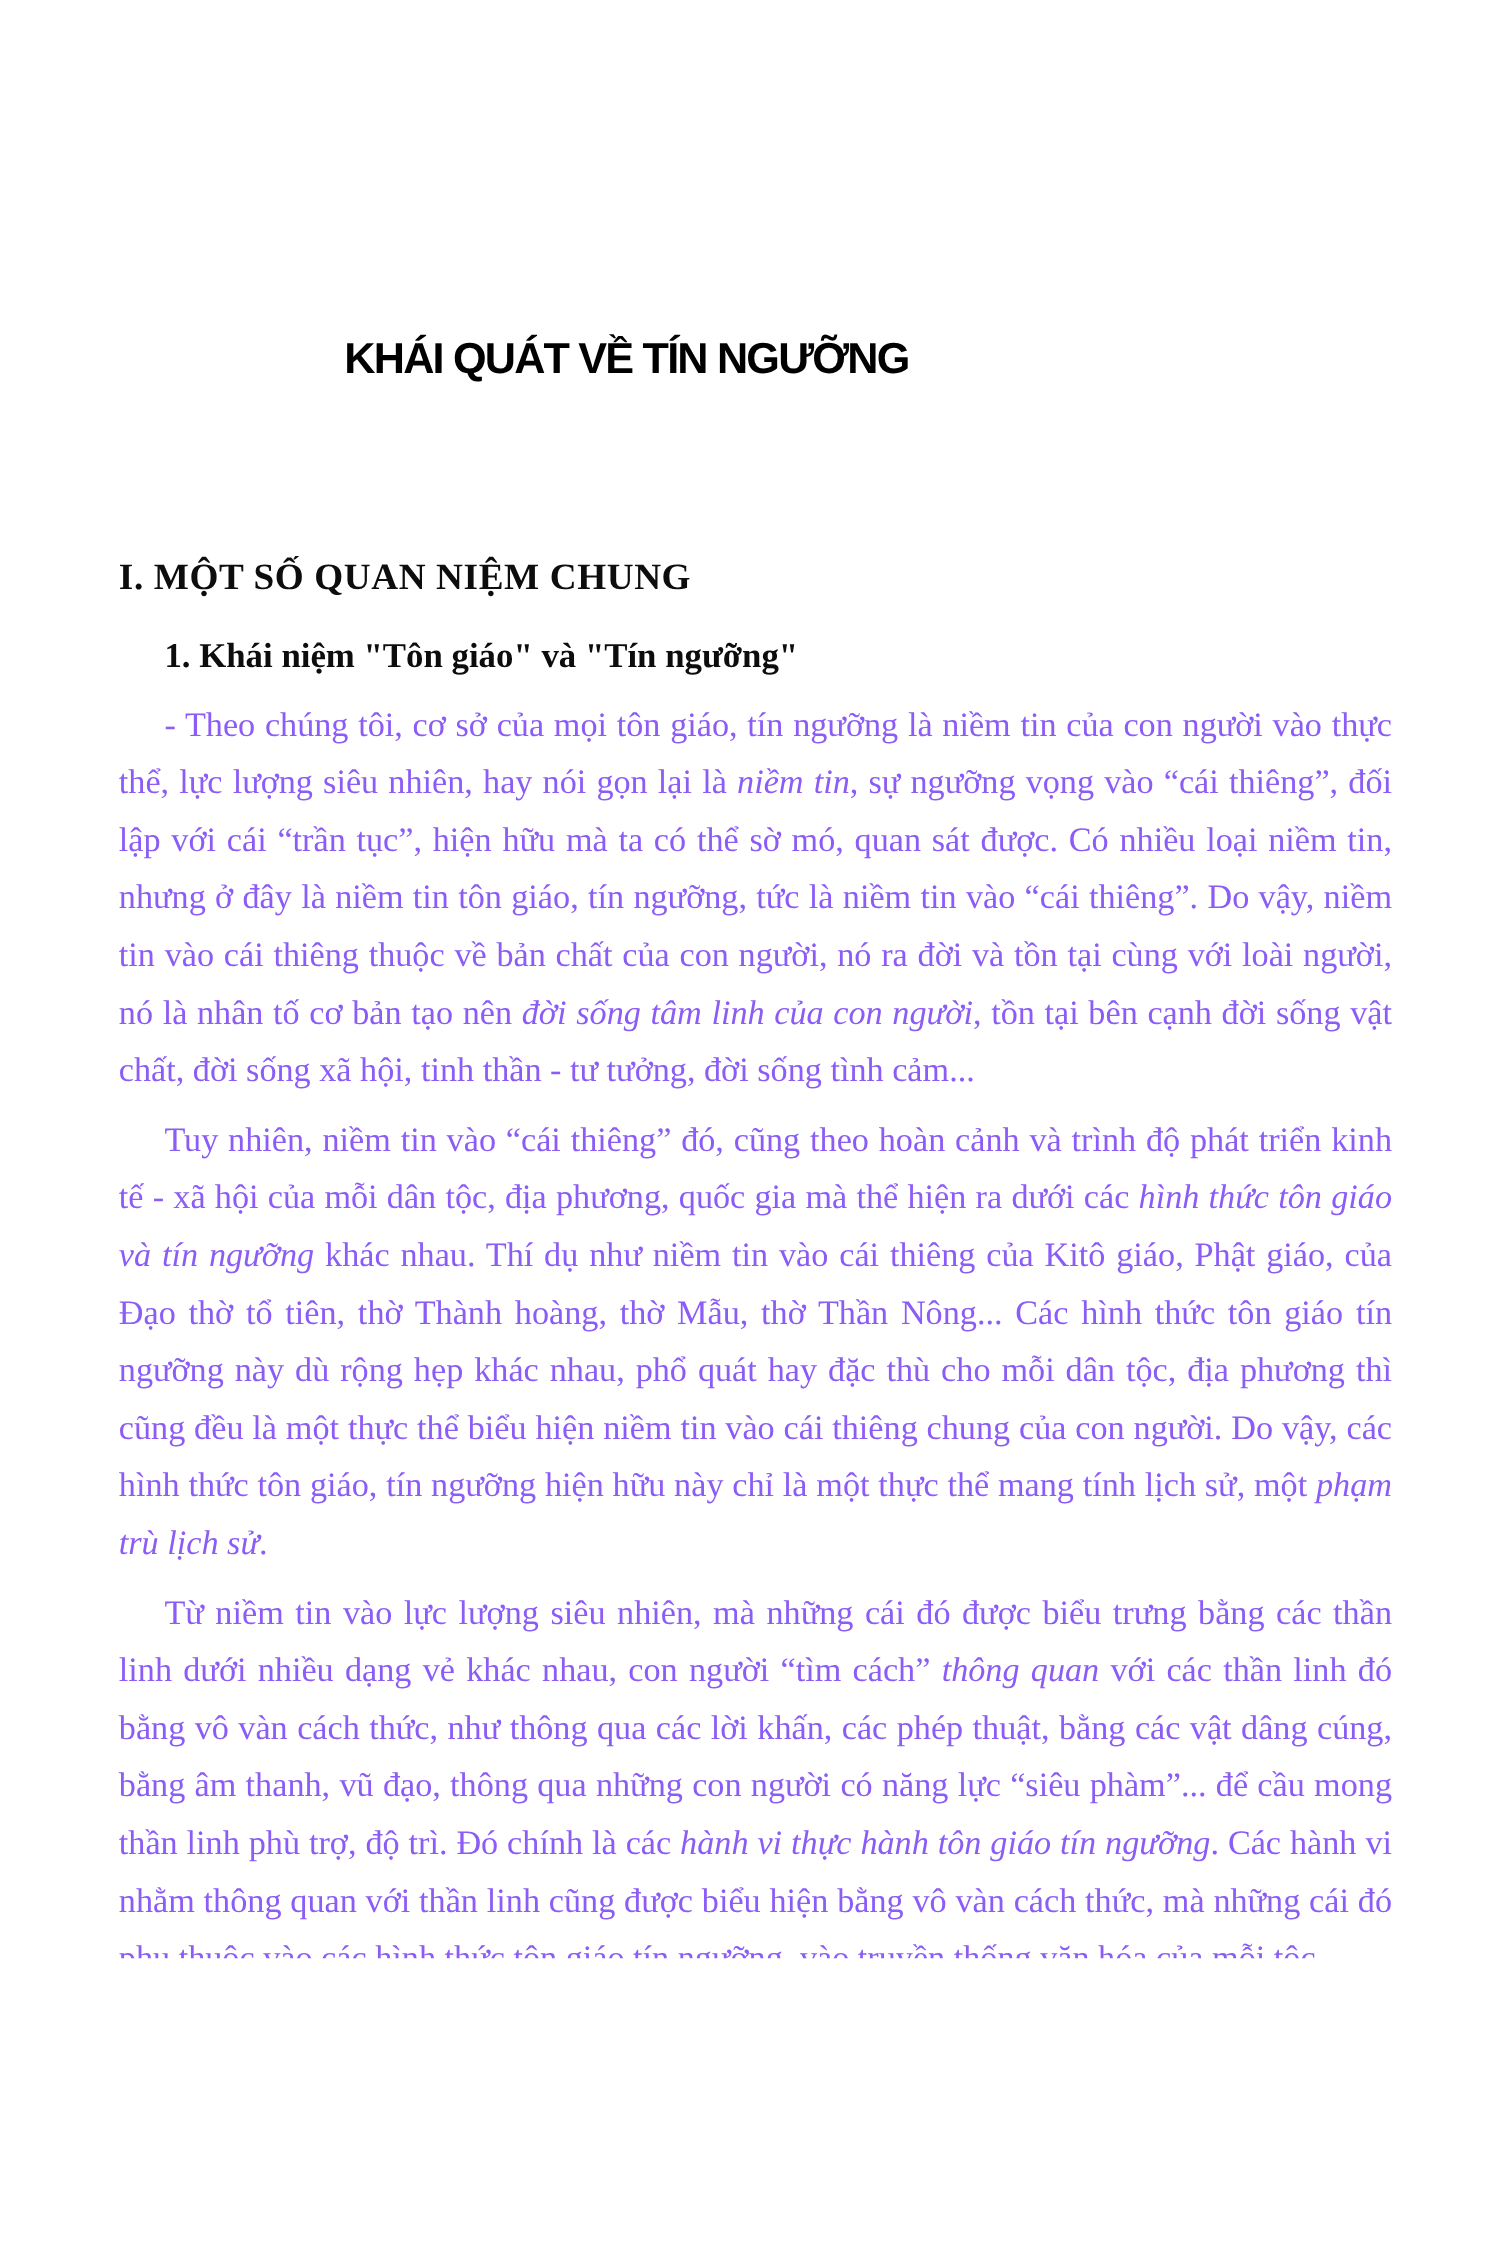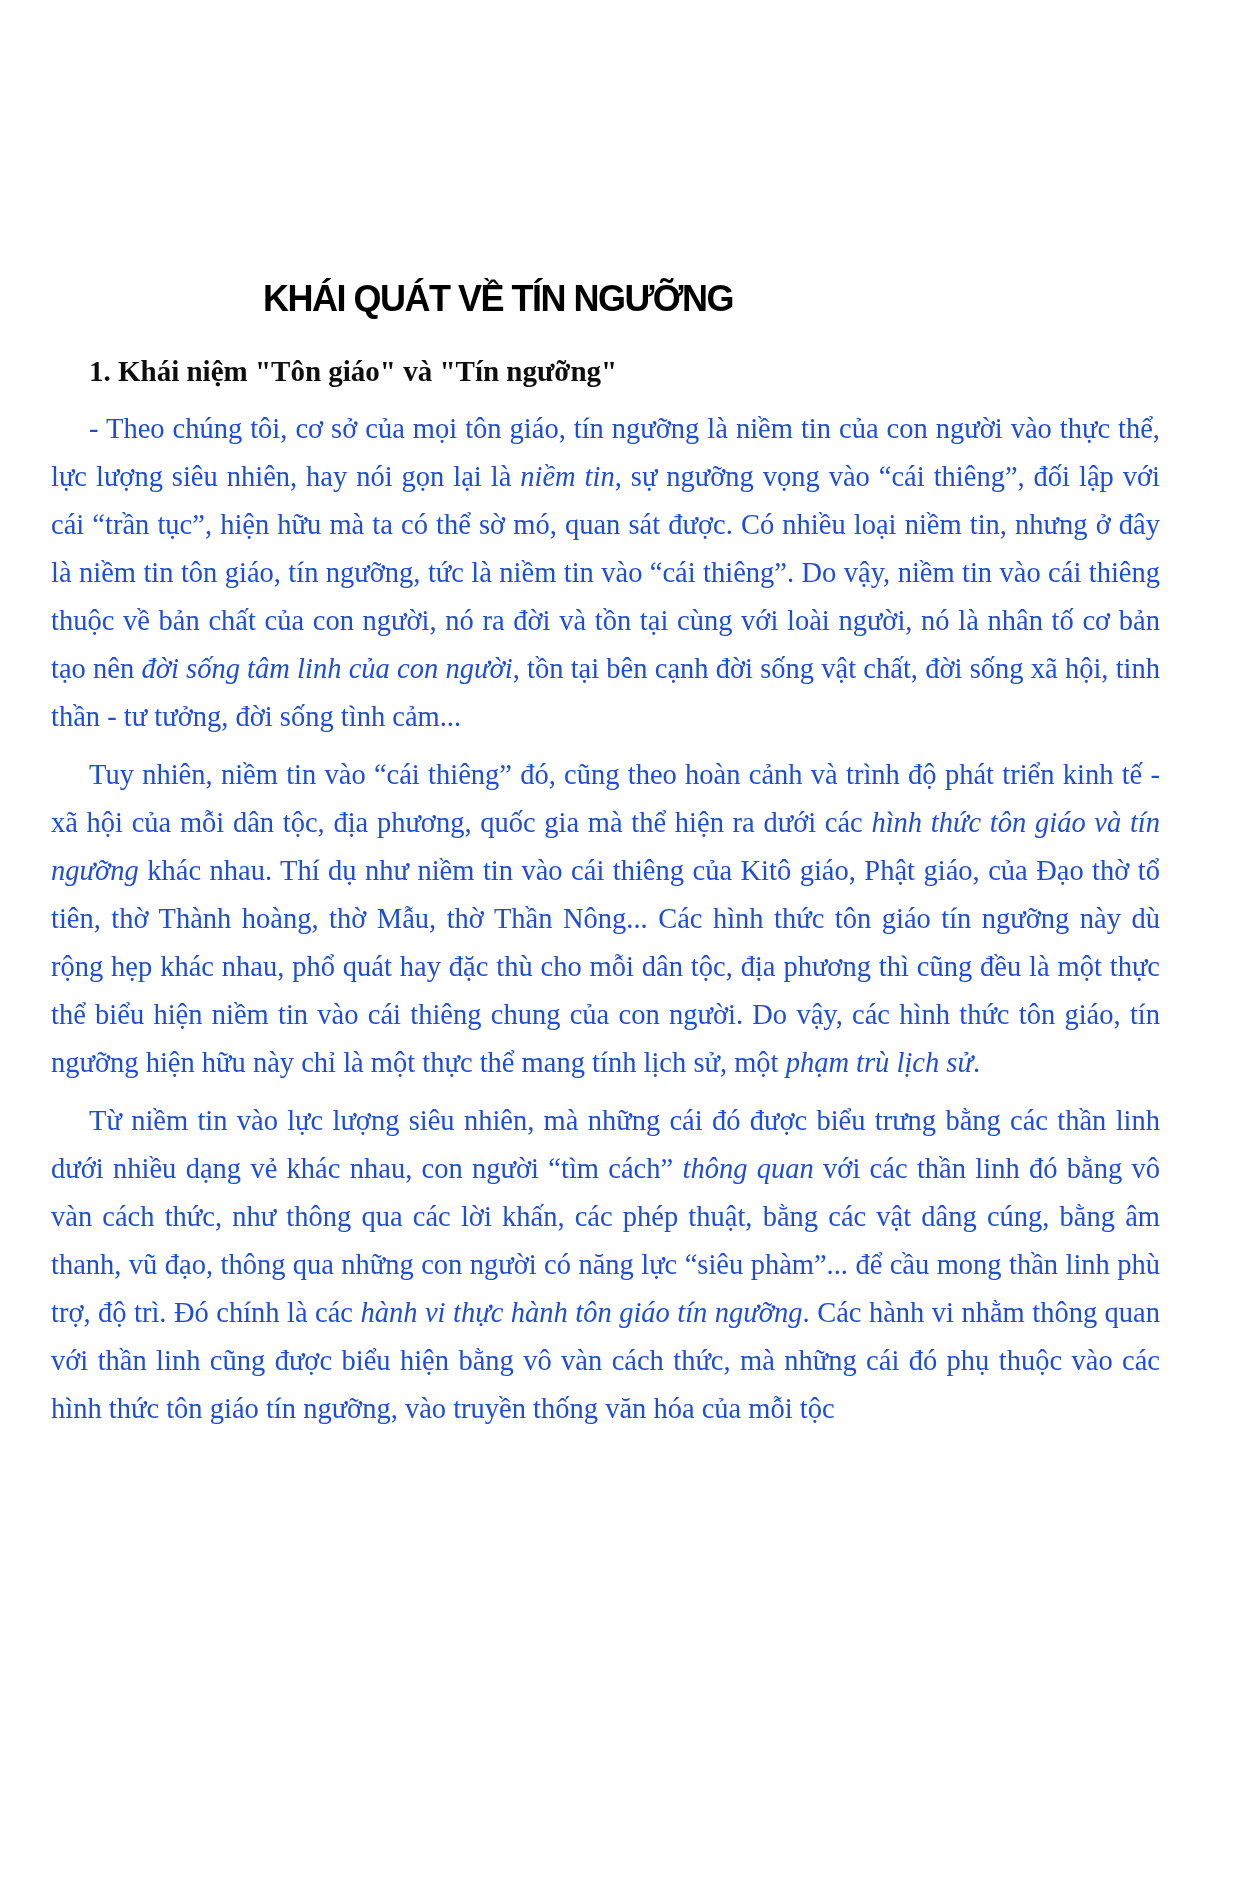--- a/index.html
+++ b/index.html
@@ -7,21 +7,21 @@
     padding: 0;
     background: #ffffff;
   }
   .page {
     position: relative;
     width: 1260px;
     height: 1632px;
     box-sizing: border-box;
     background: #ffffff;
     color: #161616;
-    padding: 272px 100px 0 51px;
+    padding: 272px 100px 0 99px;
     overflow: hidden;
     font-family: "Liberation Serif", serif;
   }
   .chapter-title {
     text-align: center;
     padding-right: 215px; 
     font-family: "Liberation Sans", sans-serif;
     font-weight: bold;
     font-size: 36px;
     line-height: 53px;
@@ -43,39 +43,40 @@
     font-weight: bold;
     font-size: 29px;
     line-height: 40px;
     color: #0d0d0d;
   }
   .body-text {
     margin-top: 14px;
     font-size: 28.5px;
     line-height: 48px;
     text-align: justify;
-    color: #1d4ed8;
+    color: #8b5cf6;
   }
   .body-text p {
     margin: 0 0 10px 0;
     text-indent: 38px;
   }
   .body-text em {
     font-style: italic;
   }
 </style>
 </head>
 <body>
 
 <div class="page">
 
   <header class="chapter-title">
     <div>KHÁI QUÁT VỀ TÍN NGƯỠNG</div>
   </header>
 
+  <h2 class="section-heading">I. MỘT SỐ QUAN NIỆM CHUNG</h2>
 
   <h3 class="subsection-heading">1. Khái niệm "Tôn giáo" và "Tín ngưỡng"</h3>
 
   <div class="body-text" id="paragraphs">
       <p><span>-  Theo chúng tôi, cơ sở của mọi tôn giáo, tín ngưỡng là niềm tin của con người vào thực thể, lực lượng siêu nhiên, hay nói gọn lại là </span><em>niềm tin</em><span>, sự ngưỡng vọng vào “cái thiêng”, đối lập với cái “trần tục”, hiện hữu mà ta có thể sờ mó, quan sát được. Có nhiều loại niềm tin, nhưng ở đây là niềm tin tôn giáo, tín ngưỡng, tức là niềm tin vào “cái thiêng”. Do vậy, niềm tin vào cái thiêng thuộc về bản chất của con người, nó ra đời và tồn tại cùng với loài người, nó là nhân tố cơ bản tạo nên </span><em>đời sống tâm linh của con người</em><span>, tồn tại bên cạnh đời sống vật chất, đời sống xã hội, tinh thần - tư tưởng, đời sống tình cảm...</span></p>
       <p><span>Tuy nhiên, niềm tin vào “cái thiêng” đó, cũng theo hoàn cảnh và trình độ phát triển kinh tế - xã hội của mỗi dân tộc, địa phương, quốc gia mà thể hiện ra dưới các </span><em>hình thức tôn giáo và tín ngưỡng</em><span> khác nhau. Thí dụ như niềm tin vào cái thiêng của Kitô giáo, Phật giáo, của Đạo thờ tổ tiên, thờ Thành hoàng, thờ Mẫu, thờ Thần Nông... Các hình thức tôn giáo tín ngưỡng này dù rộng hẹp khác nhau, phổ quát hay đặc thù cho mỗi dân tộc, địa phương thì cũng đều là một thực thể biểu hiện niềm tin vào cái thiêng chung của con người. Do vậy, các hình thức tôn giáo, tín ngưỡng hiện hữu này chỉ là một thực thể mang tính lịch sử, một </span><em>phạm trù lịch sử</em><span>.</span></p>
       <p><span>Từ niềm tin vào lực lượng siêu nhiên, mà những cái đó được biểu trưng bằng các thần linh dưới nhiều dạng vẻ khác nhau, con người “tìm cách” </span><em>thông quan</em><span> với các thần linh đó bằng vô vàn cách thức, như thông qua các lời khấn, các phép thuật, bằng các vật dâng cúng, bằng âm thanh, vũ đạo, thông qua những con người có năng lực “siêu phàm”... để cầu mong thần linh phù trợ, độ trì. Đó chính là các </span><em>hành vi thực hành tôn giáo tín ngưỡng</em><span>. Các hành vi nhằm thông quan với thần linh cũng được biểu hiện bằng vô vàn cách thức, mà những cái đó phụ thuộc vào các hình thức tôn giáo tín ngưỡng, vào truyền thống văn hóa của mỗi tộc</span></p>
     </div>
 
 </div>

